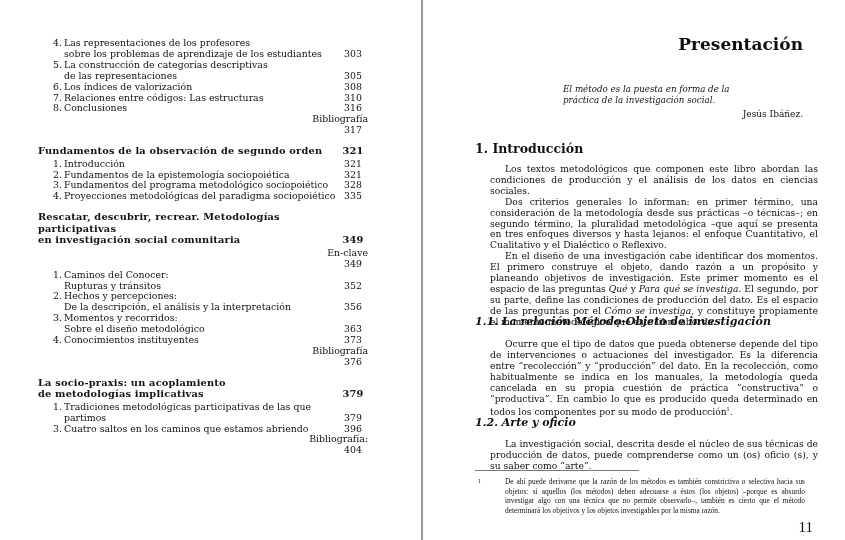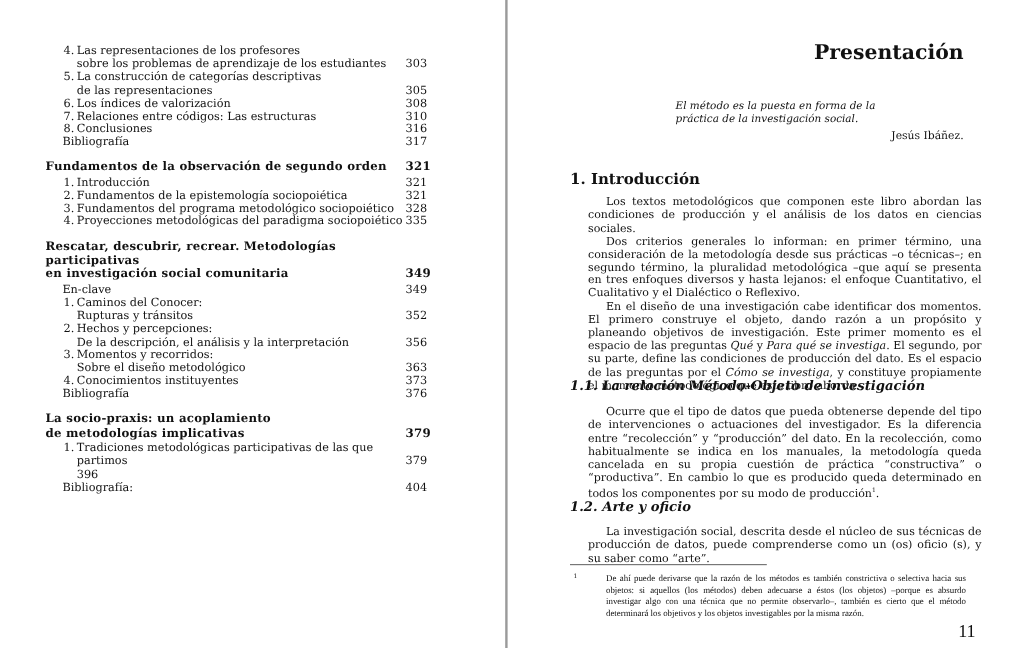--- a/index.html
+++ b/index.html
@@ -6,25 +6,25 @@
   body { width:845px; height:540px; background:#fff; position:relative; overflow:hidden;
          font-family:"DejaVu Serif", serif; color:#111; }
   .divider { position:absolute; left:421px; top:0; width:2px; height:540px; background:#9a9a9a; }
   .left { position:absolute; left:0; top:0; width:342px; height:540px; }
   .right { position:absolute; left:423px; top:0; width:422px; height:464px; }
 
   
   .toc { position:absolute; left:38px; top:38px; width:330px; font-size:9.4px; line-height:10.9px; }
   .toc .row { display:flex; justify-content:space-between; align-items:flex-end; }
   .toc .row .t { flex:1; }
-  .toc .row .p { width:30px; text-align:left; }
+  .toc .row .p { width:30px; text-align:center; }
   .toc .item { padding-left:15px; }
   .toc .item .num { display:inline-block; width:11px; margin-left:-11px; }
   .toc .item { padding-left:26px; }
-  .toc .plain { padding-left:14px; }
+  .toc .plain { padding-left:14px;flex-direction:column; }
   .toc .cont { padding-left:26px; }
   .toc .sect { font-weight:bold; font-size:9.8px; line-height:11.5px; margin-top:9px; margin-bottom:2px; letter-spacing:0.2px; }
 
   
   .title { position:absolute; right:42px; top:34px; font-size:17px; font-weight:bold; }
   .epigraph { position:absolute; right:42px; top:84px; width:240px; text-align:left; font-style:italic; font-size:8.7px; line-height:10.8px; }
   .epi-author { position:absolute; right:42px; top:109px; font-size:9px; }
   .h1 { position:absolute; left:52px; top:141px; font-size:12.5px; font-weight:bold; }
   .body { position:absolute; left:36px; width:328px; font-size:9.2px; line-height:10.9px; text-align:justify;margin-left:31px; }
   .body p { margin:0; text-indent:15px; }
@@ -190,20 +190,21 @@
           </div>
         </div>
         <div class="entry">
           <div class="row item">
             <span class="t"><span class="num">1.</span><span>Tradiciones metodológicas participativas de las que partimos</span></span>
             <span class="p">379</span>
           </div>
         </div>
         <div class="entry">
           <div class="row item">
+            <span class="t"><span class="num">3.</span><span>Cuatro saltos en los caminos que estamos abriendo</span></span>
             <span class="p">396</span>
           </div>
         </div>
         <div class="entry">
           <div class="row plain">
             <span class="t"><span>Bibliografía:</span></span>
             <span class="p">404</span>
           </div>
         </div>
       </div>

